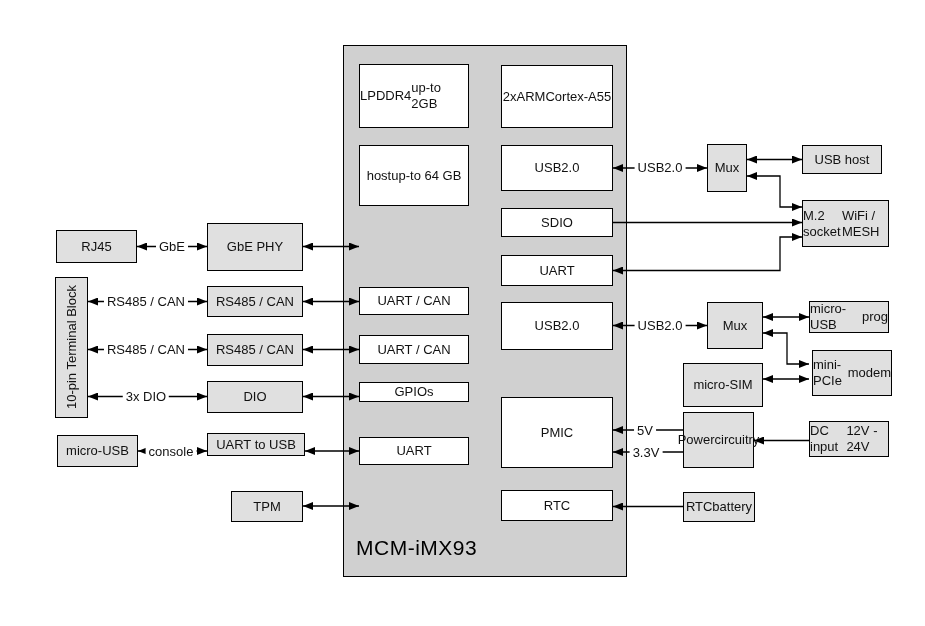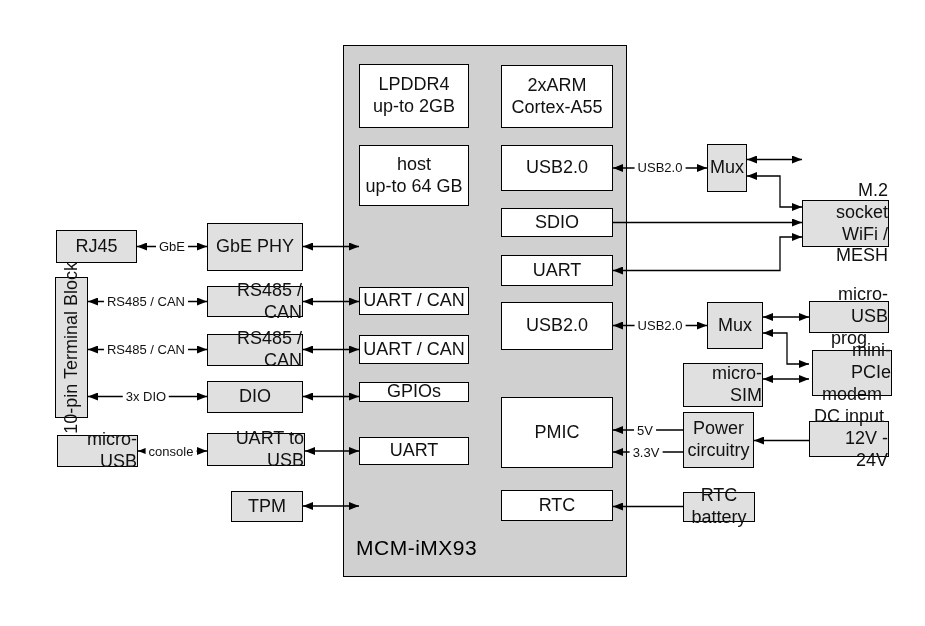--- a/index.html
+++ b/index.html
@@ -1,23 +1,23 @@
 <!DOCTYPE html>
 <html><head>
 <meta charset="utf-8">
 <style>
   html,body{margin:0;padding:0;background:#fff;}
   #stage{
     position:relative;width:925px;height:626px;background:#ffffff;overflow:hidden;
     font-family:"Liberation Sans", sans-serif;color:#111;
   }
   .box{
-    position:absolute;box-sizing:border-box;display:flex;flex-direction:column;
-    align-items:center;justify-content:center;text-align:right;
-    font-size:18px;line-height:1.22;z-index:1;
+    position:absolute;box-sizing:border-box;display:flex;flex-direction:row;
+    align-items:center;justify-content:center;text-align:left;
+    font-size:13px;line-height:1.22;z-index:1;
   }
   .white{background:#ffffff;border:1.4px solid #000;}
   .gray{background:#e0e0e0;border:1.3px solid #000;}
   .module{
     position:absolute;box-sizing:border-box;background:#d0d0d0;border:1.5px solid #000;z-index:0;
   }
   .module-title{
     position:absolute;font-size:21px;color:#000;z-index:1;letter-spacing:0.5px;
   }
   .vtext span{
@@ -95,29 +95,32 @@
   </div>
   <div class="box gray" style="left:207px;top:334px;width:96px;height:32px">
     <span>RS485 / CAN</span>
   </div>
   <div class="box gray" style="left:207px;top:381px;width:96px;height:32px">
     <span>DIO</span>
   </div>
   <div class="box gray" style="left:57px;top:435px;width:81px;height:32px">
     <span>micro-USB</span>
   </div>
-  <div class="box gray" style="left:207px;top:433px;width:98px;height:33px">
+  <div class="box gray" style="left:207px;top:433px;width:98px;height:23px">
     <span>UART to USB</span>
   </div>
   <div class="box gray" style="left:231px;top:491px;width:72px;height:31px">
     <span>TPM</span>
   </div>
 
   <div class="box gray" style="left:707px;top:144px;width:40px;height:48px">
     <span>Mux</span>
+  </div>
+  <div class="box gray" style="left:802px;top:145px;width:80px;height:29px">
+    <span>USB host</span>
   </div>
   <div class="box gray" style="left:802px;top:200px;width:87px;height:47px">
     <span>M.2 socket</span>
     <span>WiFi / MESH</span>
   </div>
   <div class="box gray" style="left:707px;top:302px;width:56px;height:47px">
     <span>Mux</span>
   </div>
   <div class="box gray" style="left:809px;top:301px;width:80px;height:32px">
     <span>micro-USB</span>

